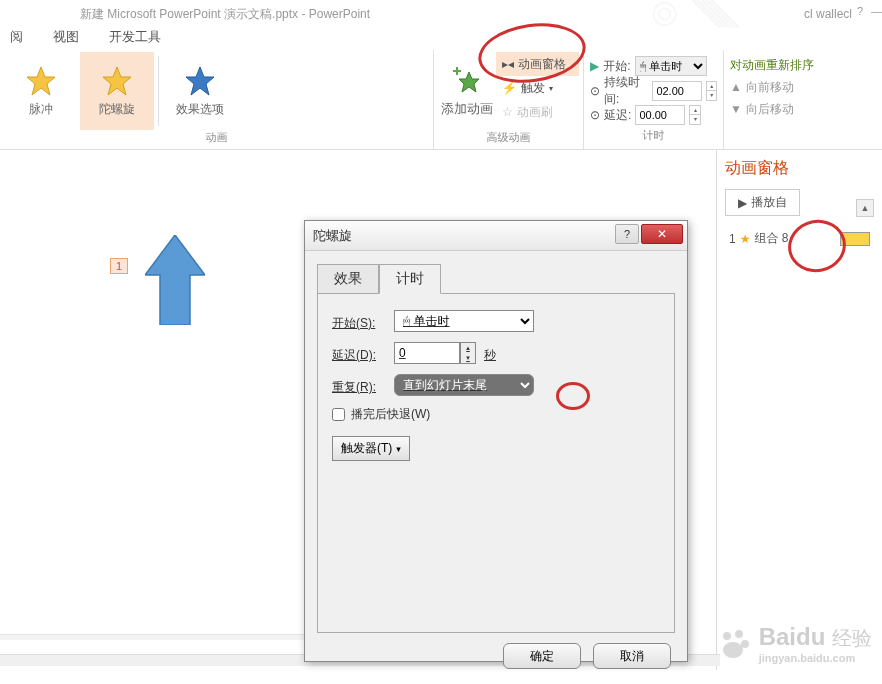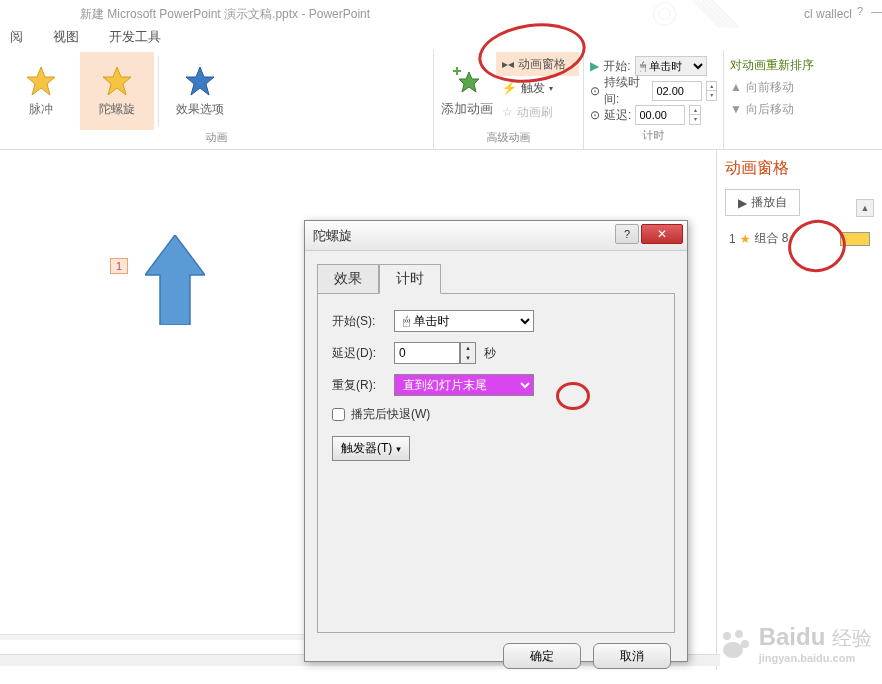--- a/index.html
+++ b/index.html
@@ -55,21 +55,21 @@
     .dialog-title { height: 30px; background: linear-gradient(#fdfdfd, #e8e8e8); display: flex; align-items: center; padding: 0 8px; font-size: 13px; color: #333; position: relative; border-bottom: 1px solid #ccc; }
     .dialog-controls { position: absolute; right: 4px; top: 3px; display: flex; gap: 2px; }
     .dialog-controls .help { width: 24px; height: 20px; background: linear-gradient(#eee,#ddd); border: 1px solid #aaa; border-radius: 2px; font-size: 11px; text-align: center; line-height: 18px; }
     .dialog-controls .close { width: 42px; height: 20px; background: linear-gradient(#e06060,#c03030); border: 1px solid #a02020; border-radius: 2px; color: #fff; font-size: 12px; text-align: center; line-height: 18px; }
     
     .dialog-tabs { display: flex; padding: 12px 12px 0; gap: 0; }
     .dialog-tab { padding: 5px 16px; font-size: 14px; color: #333; border: 1px solid #aaa; background: #e8e8e8; position: relative; top: 1px; }
     .dialog-tab.active { background: #f0f0f0; border-bottom: 1px solid #f0f0f0; z-index: 2; }
     .dialog-body { border: 1px solid #aaa; margin: 0 12px; height: 340px; padding: 16px 14px; background: #f0f0f0; }
     
-    .form-row { display: flex; align-items: center; gap: 8px; font-size: 12px; color: #333; margin-bottom: 10px; }
+    .form-row { display: flex; align-items: flex-end; gap: 8px; font-size: 12px; color: #333; margin-bottom: 10px; text-decoration: underline; }
     .form-row label { width: 54px; }
     .form-row select, .form-row input[type=text] { height: 22px; font-size: 12px; border: 1px solid #888; background: #fff; padding: 0 4px; }
     .form-row select { width: 140px; }
     .form-row input[type=text] { width: 66px; }
     .form-row .sel-wide { width: 140px; }
     .num-spinner { display: inline-flex; }
     .num-spinner input { border-right: none; }
     .num-spinner .spin { display: flex; flex-direction: column; border: 1px solid #888; }
     .num-spinner .spin span { width: 14px; height: 10px; font-size: 7px; text-align: center; line-height: 9px; background: #eee; }
     
@@ -264,21 +264,21 @@
         <input type="text" value="0" style="">
         <div class="spin">
             <span>▴</span>
             <span>▾</span>
           </div>
       </div>
       <span>秒</span>
     </div>
     <div class="form-row">
       <label>重复(R):</label>
-      <select class="sel-wide" style="background: #d946ef; color: rgb(255, 255, 255);"><option style="background:#2060c0;color:#fff" selected="">直到幻灯片末尾</option></select>
+      <select class="sel-wide" style="background: #737373; color: rgb(255, 255, 255); border-radius: 6px;"><option style="background:#2060c0;color:#fff" selected="">直到幻灯片末尾</option></select>
     </div>
     <div class="checkbox-row">
       <input type="checkbox" style="">
       <span>播完后快退(W)</span>
     </div>
     <div class="trigger-btn">
       <span>触发器(T)</span>
       <span style="font-size:9px">▾</span>
     </div>
   </div>

